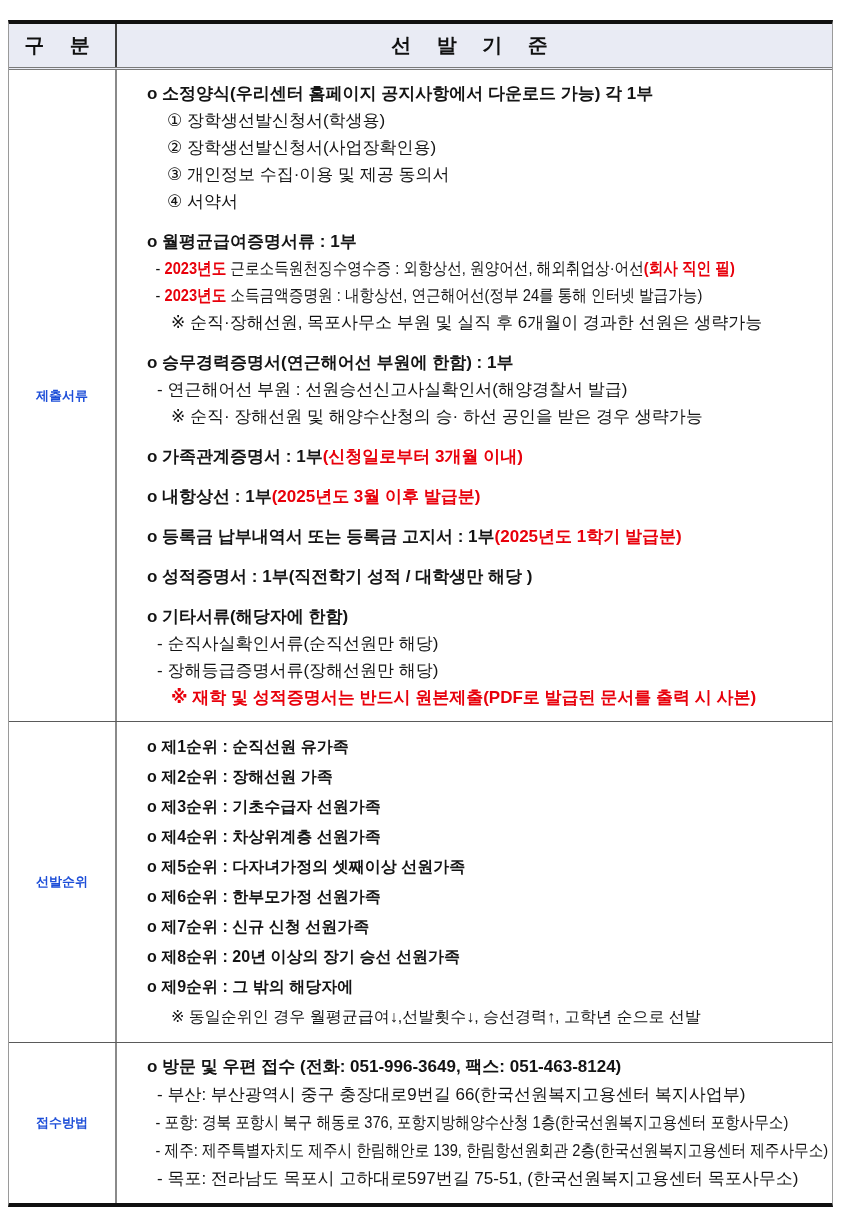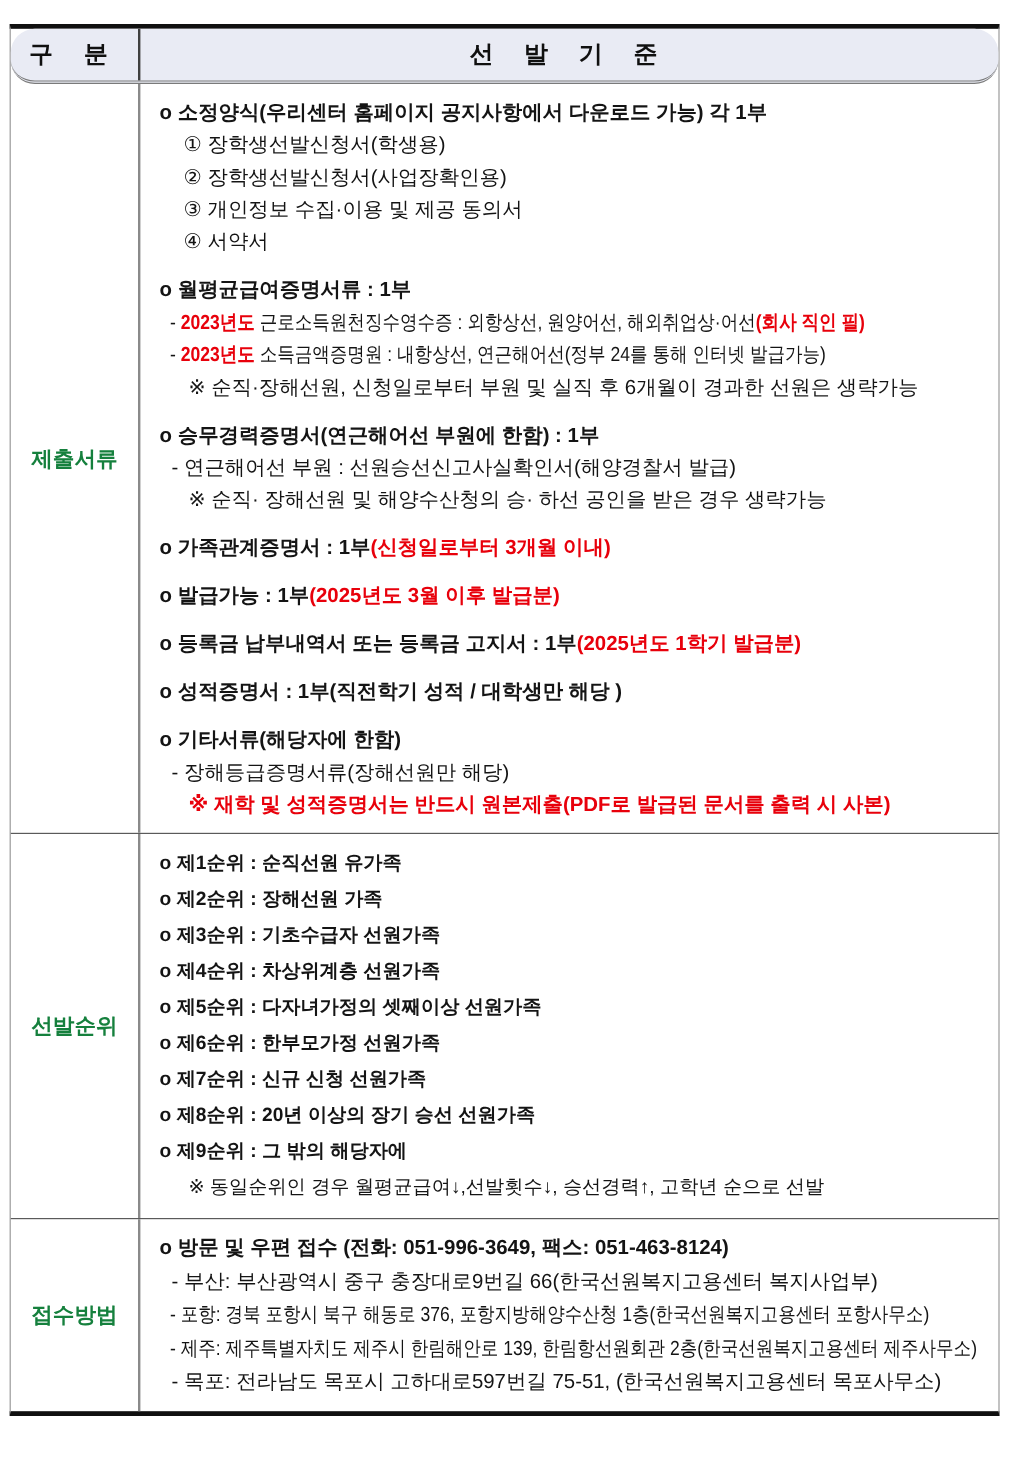--- a/index.html
+++ b/index.html
@@ -12,38 +12,37 @@
   .table{
     border-top:4px solid #101010;
     border-bottom:4px solid #101010;
     border-left:1px solid #9a9a9a;
     border-right:1px solid #9a9a9a;
     width:100%;box-sizing:border-box;
   }
   .thead{
     display:flex;align-items:stretch;background:#e9ebf4;
     border-bottom:3px double #7a7a7a;
-    border-radius:20px;
   }
   .th{
     display:flex;align-items:center;justify-content:center;
     font-size:20px;font-weight:700;letter-spacing:10px;
     padding:8px 0;color:#101010;
   }
   .th.col1{width:106px;flex:none;}
   .th.col2{flex:1;border-left:2px solid #404040;}
   .trow{display:flex;align-items:stretch;}
   .trow + .trow{border-top:1px solid #5a5a5a;}
   .row-label{
     width:106px;flex:none;display:flex;align-items:center;justify-content:center;
-    font-size:18px;font-weight:700;color:#15803d;
+    font-size:13px;font-weight:700;color:#1d4ed8;
   }
   .row-content{
     flex:1;border-left:2px solid #8a8a8a;box-sizing:border-box;
-    padding:10px 6px 10px 16px;
+    padding:10px 6px 10px 30px;
   }
   .section + .section{margin-top:13px;}
   .line{font-size:17px;line-height:27px;white-space:nowrap;}
   .row-priority .line{line-height:30px;font-size:16px;}
   .row-method .line{line-height:28px;}
   .line.title{font-weight:700;}
   .line.num{padding-left:20px;}
   .line.dash{padding-left:10px;}
   .line.note{padding-left:24px;}
   .seg.red{color:#e8000b;}
@@ -67,41 +66,42 @@
               <div class="line title"><span class="seg b">o  소정양식(우리센터 홈페이지 공지사항에서 다운로드 가능) 각 1부</span></div>
               <div class="line num"><span class="seg">①  장학생선발신청서(학생용)</span></div>
               <div class="line num"><span class="seg">②  장학생선발신청서(사업장확인용)</span></div>
               <div class="line num"><span class="seg">③  개인정보 수집·이용 및 제공 동의서</span></div>
               <div class="line num"><span class="seg">④  서약서</span></div>
             </div>
             <div class="section">
               <div class="line title"><span class="seg b">o  월평균급여증명서류 : 1부</span></div>
               <div class="line dash condensed"><span class="seg">-  </span><span class="seg red b">2023년도 </span><span class="seg">근로소득원천징수영수증 : 외항상선, 원양어선, 해외취업상·어선</span><span class="seg red b">(회사 직인 필)</span></div>
               <div class="line dash condensed"><span class="seg">-  </span><span class="seg red b">2023년도 </span><span class="seg">소득금액증명원 : 내항상선, 연근해어선(정부 24를 통해 인터넷 발급가능)</span></div>
-              <div class="line note"><span class="seg">※ 순직·장해선원, 신청일로부터 부원 및 실직 후 6개월이 경과한 선원은 생략가능</span></div>
+              <div class="line note"><span class="seg">※ 순직·장해선원, 목포사무소 부원 및 실직 후 6개월이 경과한 선원은 생략가능</span></div>
             </div>
             <div class="section">
               <div class="line title"><span class="seg b">o  승무경력증명서(연근해어선 부원에 한함) : 1부</span></div>
               <div class="line dash"><span class="seg">-  연근해어선 부원 : 선원승선신고사실확인서(해양경찰서 발급)</span></div>
               <div class="line note"><span class="seg">※ 순직· 장해선원 및 해양수산청의 승· 하선 공인을 받은 경우 생략가능</span></div>
             </div>
             <div class="section">
               <div class="line title"><span class="seg b">o  가족관계증명서 : 1부</span><span class="seg red b">(신청일로부터 3개월 이내)</span></div>
             </div>
             <div class="section">
-              <div class="line title"><span class="seg b">o  발급가능 : 1부</span><span class="seg red b">(2025년도 3월 이후 발급분)</span></div>
+              <div class="line title"><span class="seg b">o  내항상선 : 1부</span><span class="seg red b">(2025년도 3월 이후 발급분)</span></div>
             </div>
             <div class="section">
               <div class="line title"><span class="seg b">o  등록금 납부내역서 또는 등록금 고지서 : 1부</span><span class="seg red b">(2025년도 1학기 발급분)</span></div>
             </div>
             <div class="section">
               <div class="line title"><span class="seg b">o  성적증명서 : 1부(직전학기 성적 / 대학생만 해당 )</span></div>
             </div>
             <div class="section">
               <div class="line title"><span class="seg b">o  기타서류(해당자에 한함)</span></div>
+              <div class="line dash"><span class="seg">-  순직사실확인서류(순직선원만 해당)</span></div>
               <div class="line dash"><span class="seg">-  장해등급증명서류(장해선원만 해당)</span></div>
               <div class="line note"><span class="seg red b">※ 재학 및 성적증명서는 반드시 원본제출(PDF로 발급된 문서를 출력 시 사본)</span></div>
             </div>
           </div>
         </div>
         <div class="trow row-priority">
           <div class="row-label">선발순위</div>
           <div class="row-content">
             <div class="section">
               <div class="line title"><span class="seg b">o  제1순위 : 순직선원 유가족</span></div>

